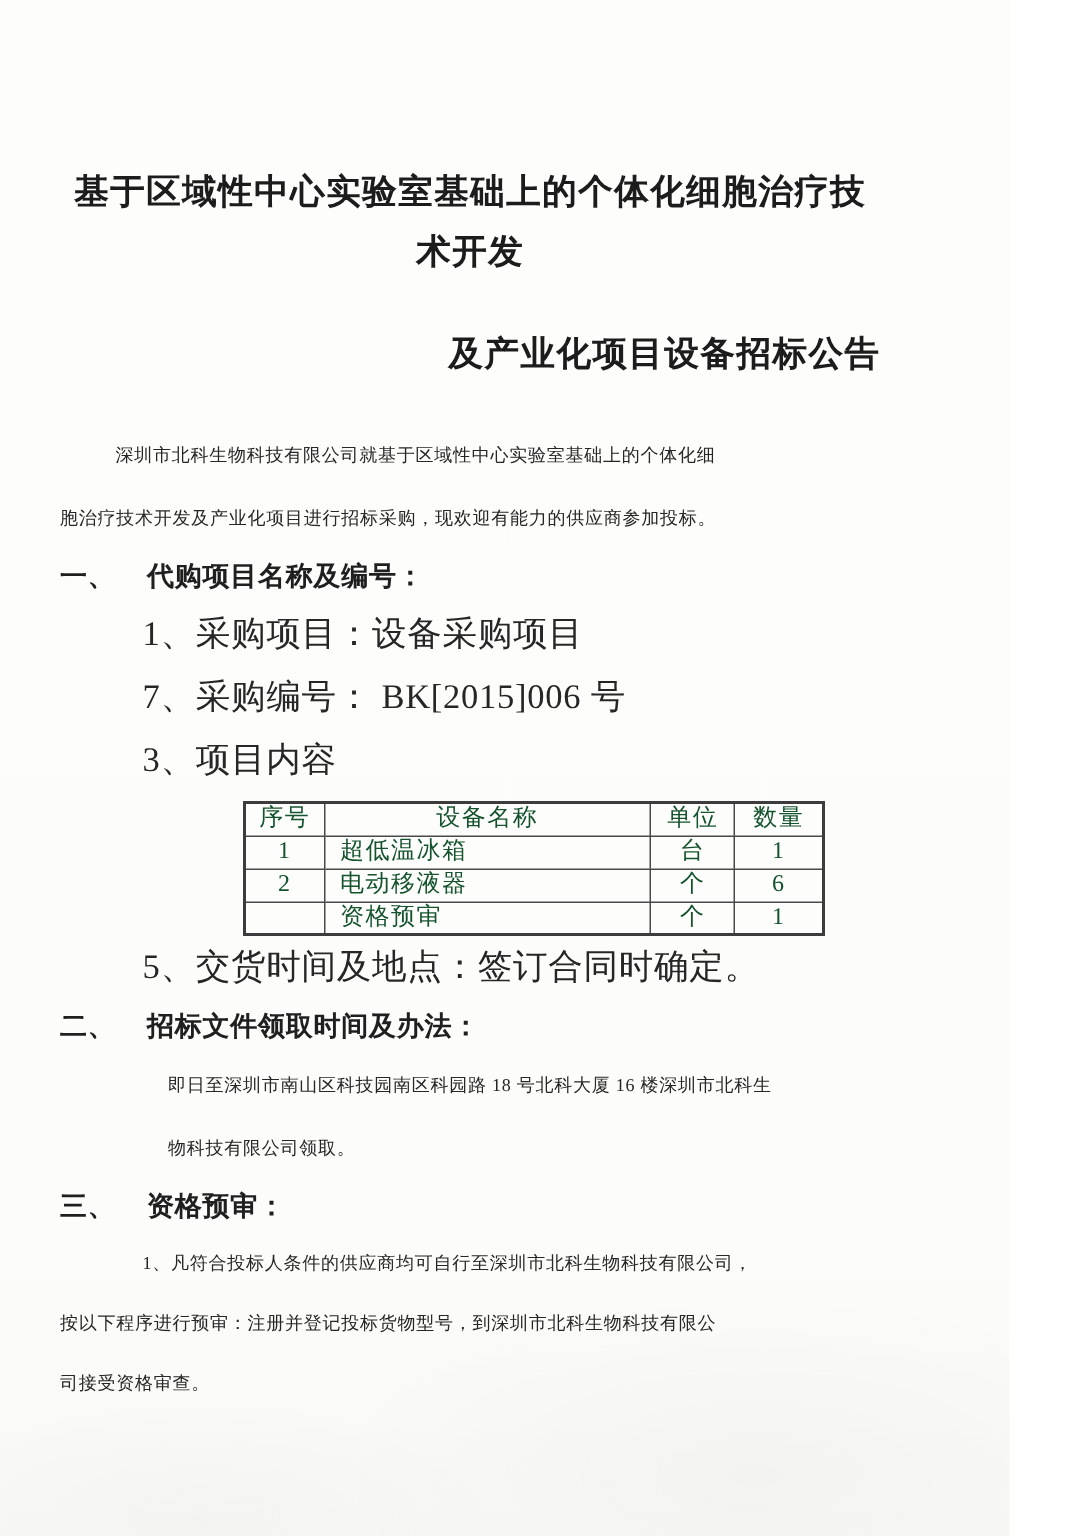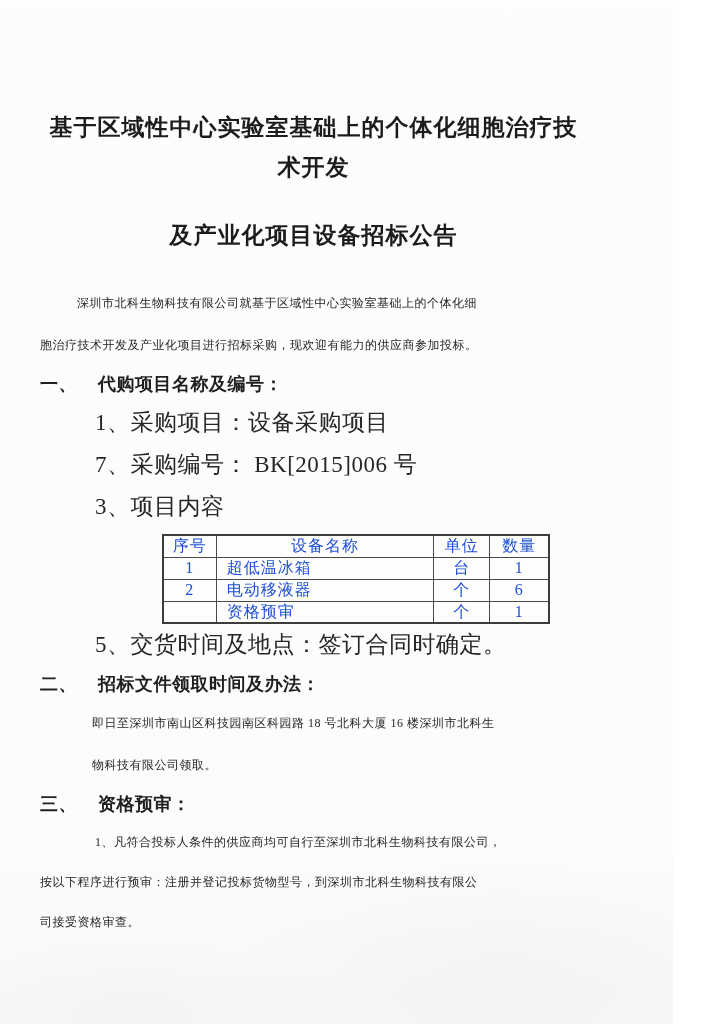--- a/index.html
+++ b/index.html
@@ -19,21 +19,21 @@
     color: #262626;
     padding: 108px 86px 0 40px;
     overflow: hidden;
   }
   .title { text-align: center; font-weight: 700; color: #1c1c1c; }
   .title .t-line {
     font-size: 23px;
     letter-spacing: 1px;
     line-height: 40px;
   }
-  .title .t-line.second { margin-top: 28px; }
+  .title .t-line.second { margin-top: 28px; text-align: right; }
 
   .para-line {
     font-size: 12px;
     letter-spacing: 0.5px;
     line-height: 42px;
     white-space: nowrap;
   }
   .intro { margin-top: 26px; }
   .intro .first { padding-left: 37px; }
 
@@ -61,35 +61,35 @@
     table-layout: fixed;
     width: 388px;
     background: #fdfdfc;
   }
   table.equip th, table.equip td {
     border: 1px solid #4a4a4a;
     font-weight: normal;
     font-size: 16px;
     height: 22px;
     text-align: center;
-    color: #1d4ed8;
+    color: #14532d;
     letter-spacing: 1px;
     padding: 0 2px;
     line-height: 20px;
   }
   table.equip { border: 2px solid #3c3c3c; }
   table.equip td.name { text-align: left; padding-left: 10px; }
   .col-no { width: 53px; }
   .col-name { width: 217px; }
   .col-unit { width: 56px; }
   .col-qty { width: 59px; }
 
   .after-table { margin-top: 2px; }
 
-  .sec2-body { margin-left: 52px; }
+  .sec2-body { margin-left: 72px; }
   .sec3-body .para-line { line-height: 40px; }
   .sec3-body .first { padding-left: 55px; }
 </style>
 </head>
 <body>
 
 <div class="page">
 
   <div class="title">
     <div class="t-line">基于区域性中心实验室基础上的个体化细胞治疗技术开发</div>

